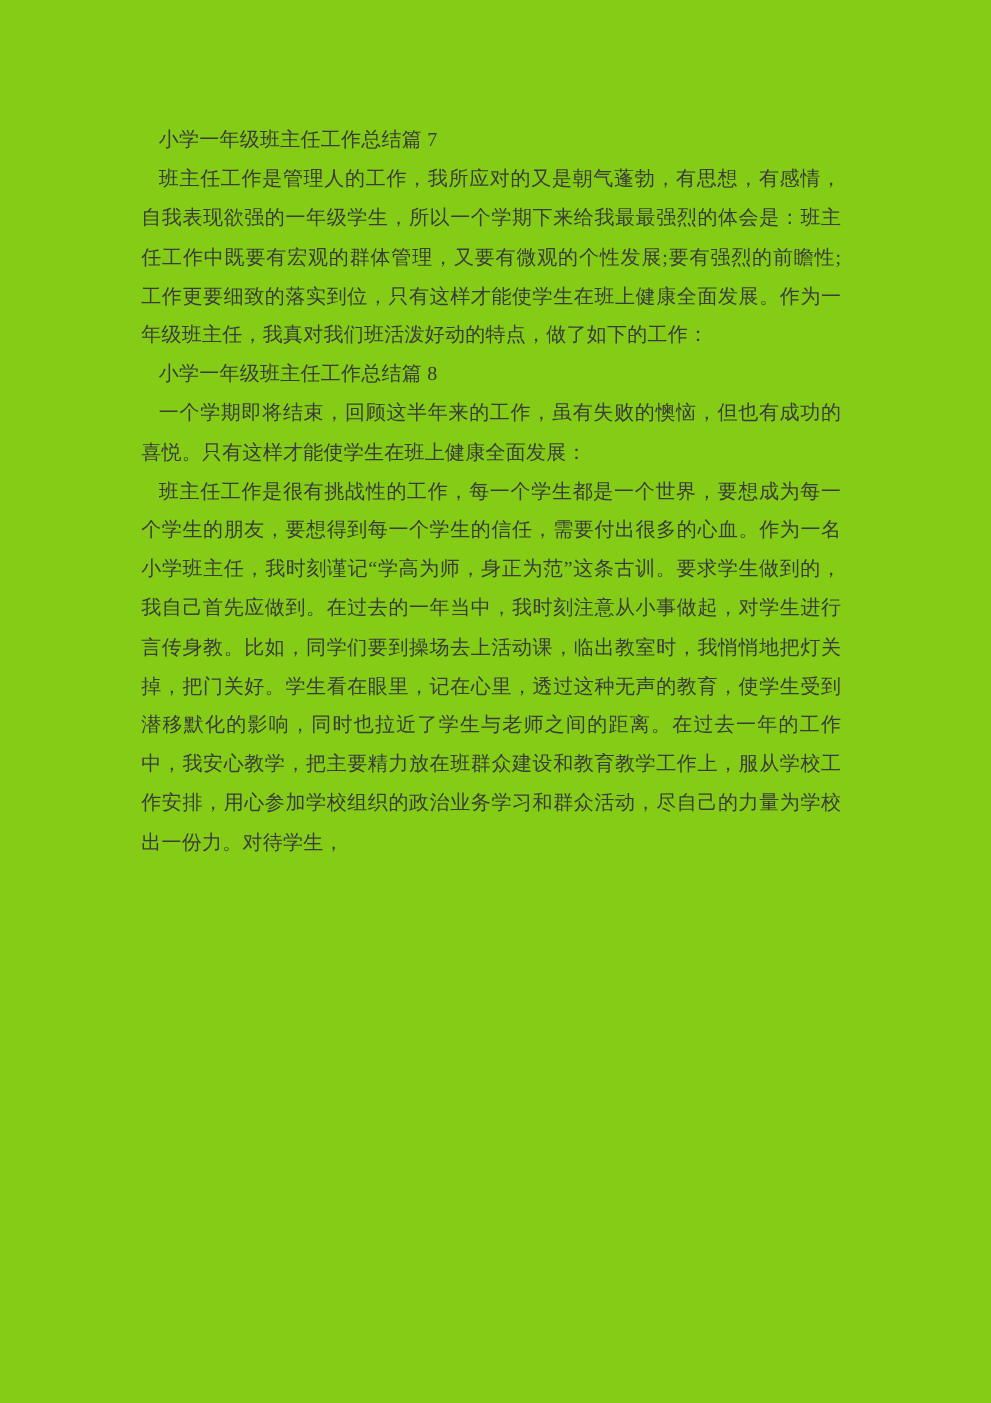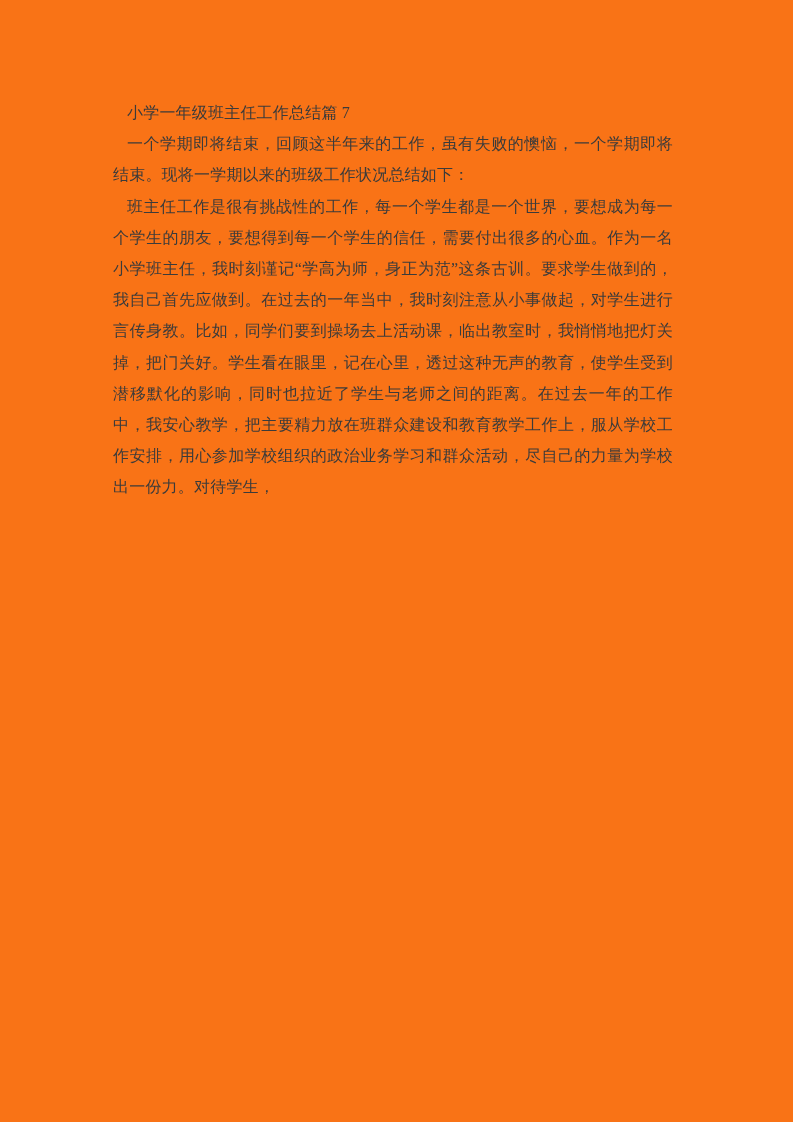--- a/index.html
+++ b/index.html
@@ -9,21 +9,21 @@
   body {
     width: 793px;
     height: 1122px;
     overflow: hidden;
     background: #ffffff;
   }
   .page {
     box-sizing: border-box;
     width: 793px;
     height: 1122px;
-    background: #f97316;
+    background: #84cc16;
   }
   .doc-text {
     box-sizing: border-box;
     padding: 97px 120px 0 113px;
     font-family: "Liberation Serif", "DejaVu Serif", serif;
     font-size: 16px;
     line-height: 31.2px;
     color: #3b3b3b;
     text-align: justify;
   }
@@ -36,16 +36,18 @@
     font-size: 16px;
     letter-spacing: 0.2px;
   }
 </style>
 </head>
 <body style="background: rgb(255, 255, 255);">
 
 <div class="page">
   <div class="doc-text" id="doc-paragraphs" style="color: rgb(59, 59, 59);">
       <p class="para para-heading">小学一年级班主任工作总结篇 7</p>
-      <p class="para para-body">一个学期即将结束，回顾这半年来的工作，虽有失败的懊恼，一个学期即将结束。现将一学期以来的班级工作状况总结如下：</p>
+      <p class="para para-body">班主任工作是管理人的工作，我所应对的又是朝气蓬勃，有思想，有感情，自我表现欲强的一年级学生，所以一个学期下来给我最最强烈的体会是：班主任工作中既要有宏观的群体管理，又要有微观的个性发展;要有强烈的前瞻性;工作更要细致的落实到位，只有这样才能使学生在班上健康全面发展。作为一年级班主任，我真对我们班活泼好动的特点，做了如下的工作：</p>
+      <p class="para para-heading">小学一年级班主任工作总结篇 8</p>
+      <p class="para para-body">一个学期即将结束，回顾这半年来的工作，虽有失败的懊恼，但也有成功的喜悦。只有这样才能使学生在班上健康全面发展：</p>
       <p class="para para-body">班主任工作是很有挑战性的工作，每一个学生都是一个世界，要想成为每一个学生的朋友，要想得到每一个学生的信任，需要付出很多的心血。作为一名小学班主任，我时刻谨记“学高为师，身正为范”这条古训。要求学生做到的，我自己首先应做到。在过去的一年当中，我时刻注意从小事做起，对学生进行言传身教。比如，同学们要到操场去上活动课，临出教室时，我悄悄地把灯关掉，把门关好。学生看在眼里，记在心里，透过这种无声的教育，使学生受到潜移默化的影响，同时也拉近了学生与老师之间的距离。在过去一年的工作中，我安心教学，把主要精力放在班群众建设和教育教学工作上，服从学校工作安排，用心参加学校组织的政治业务学习和群众活动，尽自己的力量为学校出一份力。对待学生，</p>
     </div>
 </div>
 
 </body></html>

